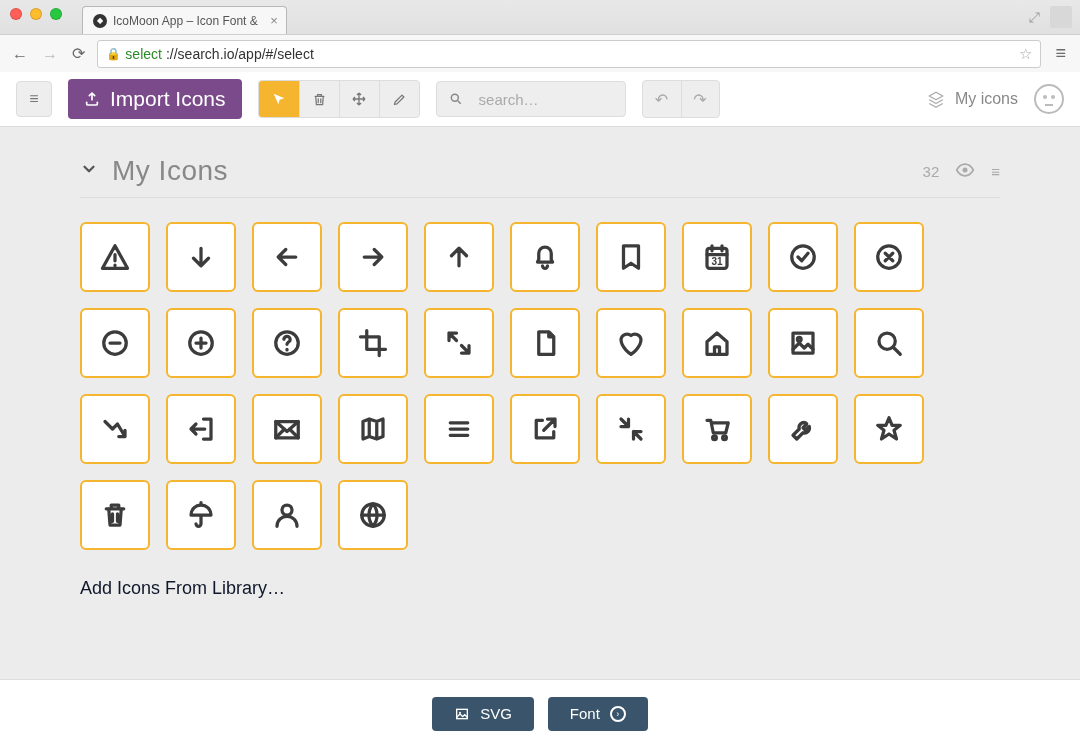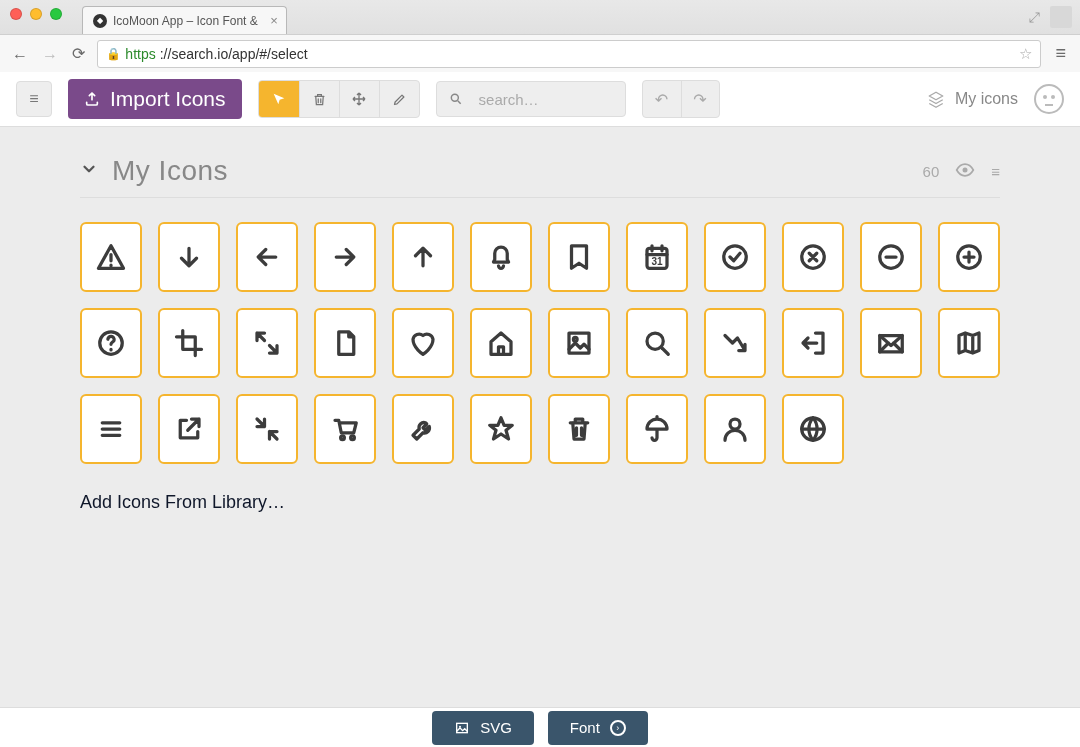--- a/index.html
+++ b/index.html
@@ -50,27 +50,27 @@
 
   
   .section { padding: 28px 80px 0 80px;}
   .sec-head{display:flex; align-items:center; border-bottom:1px solid #ddd; padding-bottom:10px;}
   .sec-chevron{color:#555; font-size:18px; margin-right:14px;}
   .sec-title{font-size:28px; font-weight:300; color:#888; letter-spacing:0.5px;}
   .sec-right{margin-left:auto; display:flex; align-items:center; gap:16px; color:#aaa; font-size:15px;}
   
   
   .grid{display:flex; flex-wrap:wrap; gap:16px; padding:24px 0 20px 0;}
-  .tile{width:62px; height:70px; background:#fff; border:2px solid #f5b52e; border-radius:6px; display:flex; align-items:center; justify-content:center; color:#3c3c3c;}
+  .tile{width:70px; height:70px; background:#fff; border:2px solid #f5b52e; border-radius:6px; display:flex; align-items:center; justify-content:center; color:#3c3c3c;}
   .tile svg{width:30px; height:30px; stroke:#3c3c3c; stroke-width:2.6; fill:none; stroke-linecap:round; stroke-linejoin:round;}
   
   .add-link{color:#0f172a; font-size:18px; font-weight:400; margin-top:8px;}
 
   
-  .bottom-bar{position:absolute; bottom:0; left:0; right:0; height:40px; background:#fff; border-top:1px solid #ddd; display:flex; align-items:center; justify-content:center; gap:14px;}
+  .bottom-bar{position:absolute; bottom:0; left:0; right:0; height:68px; background:#fff; border-top:1px solid #ddd; display:flex; align-items:center; justify-content:center; gap:14px;}
   .gen-btn{background:#3a556b; color:#fff; border-radius:4px; height:34px; padding:0 22px; display:flex; align-items:center; gap:10px; font-size:15px;}
   .gen-btn .circ-arrow{width:16px; height:16px; border:2px solid #fff; border-radius:50%; display:flex; align-items:center; justify-content:center; font-size:9px;}
 </style>
 </head>
 <body>
 
 <div class="browser-chrome">
   <div class="tab-bar">
     <div class="traffic-lights">
       <div class="tl red"></div>
@@ -86,21 +86,21 @@
       <span class="fs-icon">⤢</span>
       <div class="avatar-stub"></div>
     </div>
   </div>
   <div class="addr-bar">
     <span class="nav-btn">←</span>
     <span class="nav-btn disabled">→</span>
     <span class="nav-btn">⟳</span>
     <div class="url-box">
       <span class="lock">🔒</span>
-      <span class="url-https">https</span>
+      <span class="url-https">select</span>
         <span class="url-rest">://search.io/app/#/select</span>
       <span style="flex:1"></span>
       <span class="star-icon">☆</span>
     </div>
     <span class="menu-right">≡</span>
   </div>
 </div>
 
 <div class="app-bar">
   <div class="sq-btn">≡</div>
@@ -155,21 +155,21 @@
     </div>
 </div>
 
 <div class="section">
   <div class="sec-head">
     <span class="sec-chevron"><svg width="18" height="18" viewBox="0 0 24 24">
           <path d="M6 9l6 6 6-6" stroke="#555" stroke-width="3" fill="none" stroke-linecap="round" stroke-linejoin="round"></path>
         </svg></span>
     <span class="sec-title">My Icons</span>
     <div class="sec-right">
-      <span>60</span>
+      <span>32</span>
       <span><svg width="20" height="20" viewBox="0 0 24 24">
             <path d="M2 12s4-7 10-7 10 7 10 7-4 7-10 7-10-7-10-7z" stroke="#aaa" stroke-width="2" fill="none"></path>
             <circle cx="12" cy="12" r="3" fill="#aaa"></circle>
           </svg></span>
       <span>≡</span>
     </div>
   </div>
 
   <div class="grid">
 

